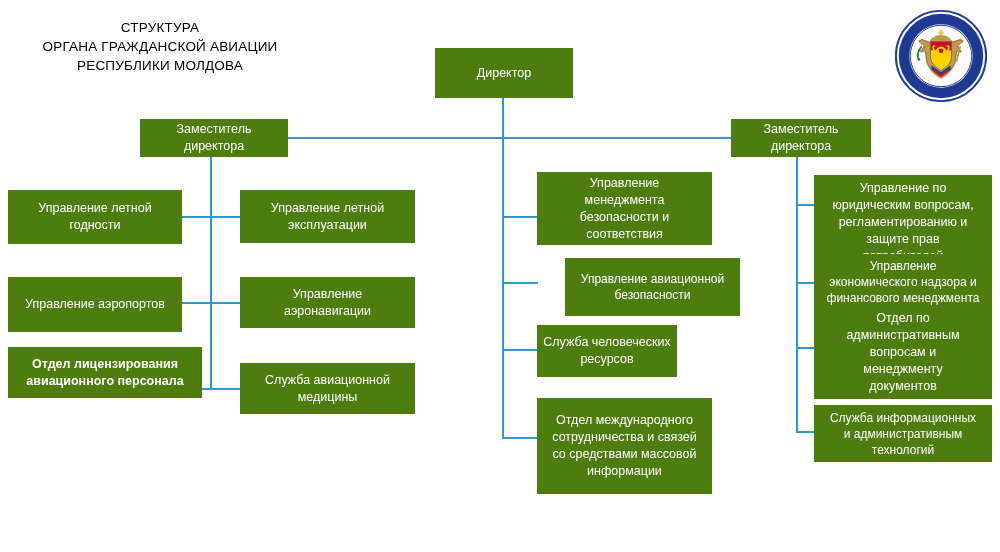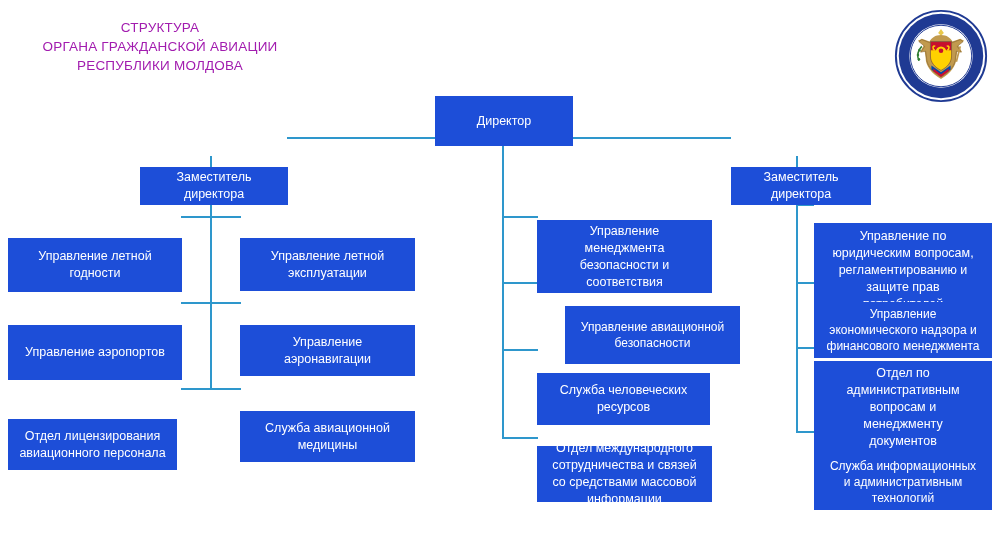--- a/index.html
+++ b/index.html
@@ -18,41 +18,40 @@
 
   
   #chart-title {
     position: absolute;
     left: 10px;
     top: 18px;
     width: 300px;
     text-align: center;
     font-size: 13.5px;
     line-height: 19px;
-    color: #a21caf;
+    color: #000000;
     letter-spacing: 0.2px;
     white-space: pre-line;
   }
 
   
   .node {
     position: absolute;
-    background: #1d4ed8;
+    background: #4d7c0f;
     color: #ffffff;
     display: flex;
     align-items: center;
     justify-content: center;
     text-align: center;
     font-size: 12.5px;
     line-height: 17px;
     padding: 2px 6px;
     box-sizing: border-box;
     white-space: pre-line;
     z-index: 3;
-    margin-top: 48px;
   }
   .node.small { font-size: 12px; line-height: 16px; }
 
   
   .line {
     position: absolute;
     background: #2e97cc;
     z-index: 1;
   }
   .line.h { height: 2px; }
@@ -154,52 +153,52 @@
 
   <div class="node" style="left:140px; top:119px; width:148px; height:38px;">Заместитель
 директора</div>
 
   <div class="node" style="left:731px; top:119px; width:140px; height:38px;">Заместитель
 директора</div>
 
   <div class="node" style="left:8px; top:190px; width:174px; height:54px;">Управление летной
 годности</div>
   <div class="node" style="left:8px; top:277px; width:174px; height:55px;">Управление аэропортов</div>
-  <div class="node" style="left:8px; top:371px; width:169px; height:51px;">Отдел лицензирования
+  <div class="node" style="left:8px; top:347px; width:194px; height:51px;font-weight:bold;">Отдел лицензирования
 авиационного персонала</div>
 
   <div class="node" style="left:240px; top:190px; width:175px; height:53px;">Управление летной
 эксплуатации</div>
   <div class="node" style="left:240px; top:277px; width:175px; height:51px;">Управление
 аэронавигации</div>
   <div class="node" style="left:240px; top:363px; width:175px; height:51px;">Служба авиационной
 медицины</div>
 
   <div class="node" style="left:537px; top:172px; width:175px; height:73px;">Управление
 менеджмента
 безопасности и
 соответствия</div>
   <div class="node small" style="left:565px; top:258px; width:175px; height:58px;">Управление авиационной
 безопасности</div>
-  <div class="node" style="left:537px; top:325px; width:173px; height:52px;">Служба человеческих
+  <div class="node" style="left:537px; top:325px; width:140px; height:52px;">Служба человеческих
 ресурсов</div>
-  <div class="node" style="left:537px; top:398px; width:175px; height:56px;">Отдел международного
+  <div class="node" style="left:537px; top:398px; width:175px; height:96px;">Отдел международного
 сотрудничества и связей
 со средствами массовой
 информации</div>
 
   <div class="node" style="left:814px; top:175px; width:178px; height:94px;">Управление по
 юридическим вопросам,
 регламентированию и
 защите прав
 потребителей</div>
   <div class="node small" style="left:814px; top:254px; width:178px; height:56px;">Управление
 экономического надзора и
 финансового менеджмента</div>
-  <div class="node" style="left:814px; top:313px; width:178px; height:93px;">Отдел по
+  <div class="node" style="left:814px; top:306px; width:178px; height:93px;">Отдел по
 административным
 вопросам и
 менеджменту
 документов</div>
   <div class="node small" style="left:814px; top:405px; width:178px; height:57px;">Служба информационных
 и административным
 технологий</div>
 
 </div>
 

